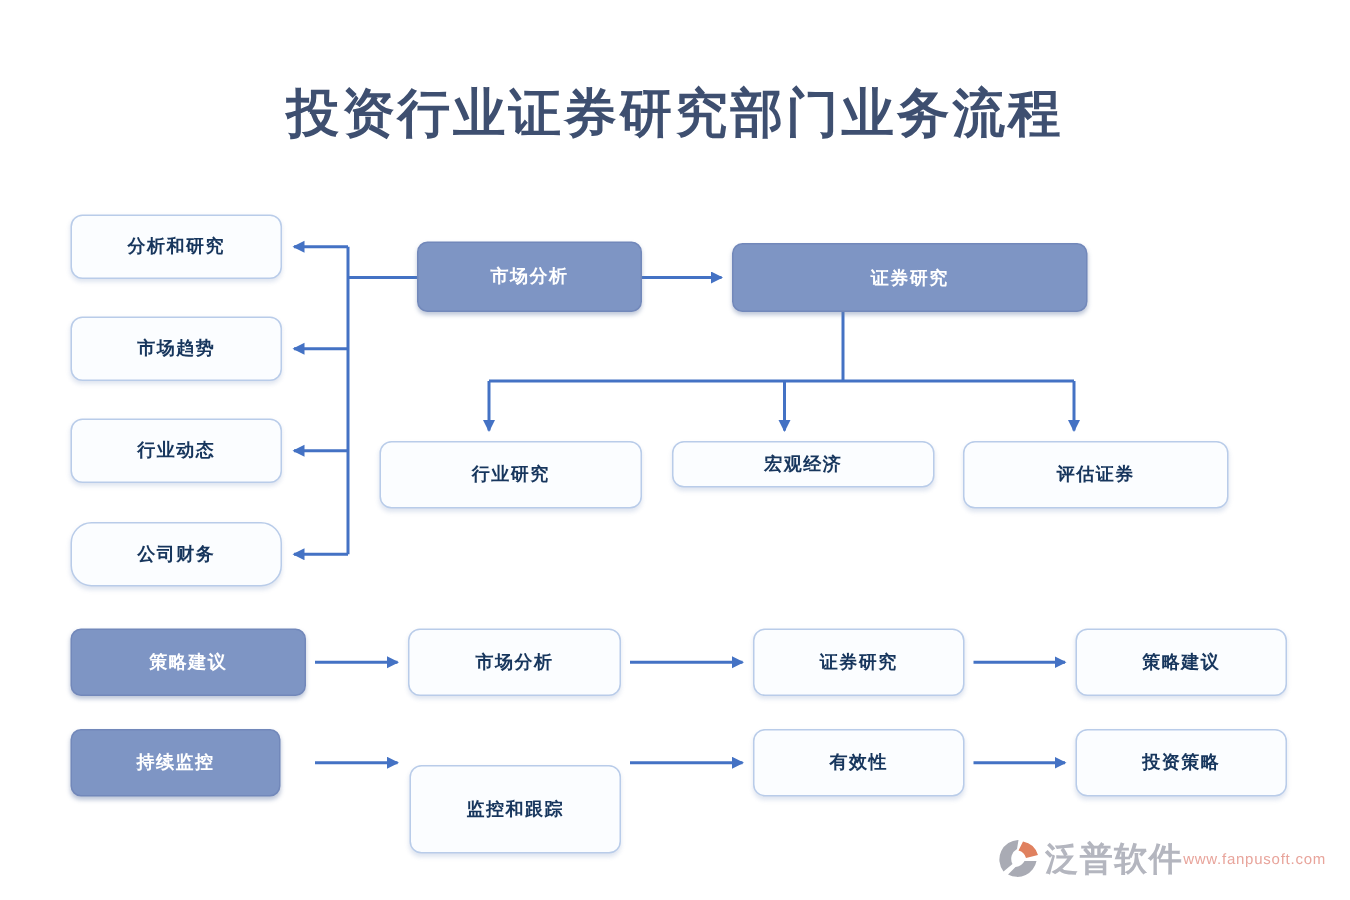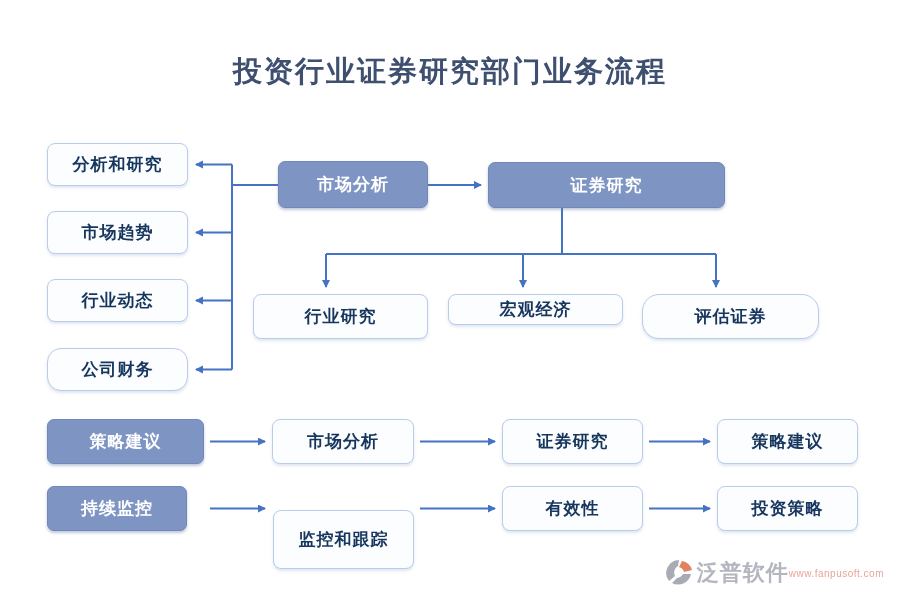--- a/index.html
+++ b/index.html
@@ -10,32 +10,32 @@
     overflow:hidden;
     font-family:"Liberation Sans","DejaVu Sans",sans-serif;
   }
   .page-title{
     position:absolute;
     left:0;top:52px;width:900px;
     margin:0;
     text-align:center;
     font-family:"DejaVu Serif","Liberation Serif",serif;
     font-weight:bold;
-    font-size:29px;
+    font-size:35px;
     letter-spacing:2px;
     color:var(--title-color,#3e4f70);
   }
   svg.connectors{position:absolute;left:0;top:0;z-index:1;}
   .box{
     position:absolute;
     z-index:2;
     display:flex;align-items:center;justify-content:center;
     box-sizing:border-box;
     font-weight:bold;
-    font-size:17px;
+    font-size:12px;
     letter-spacing:1px;
     text-align:center;
   }
   .box.blue{
     background:var(--node-blue,#7e95c4);
     border:1px solid var(--node-blue-border,#7288ba);
     border-radius:7px;
     color:#ffffff;
     box-shadow:0 2px 3px rgba(110,130,170,0.45);
   }
@@ -126,21 +126,21 @@
   <div class="box blue" style="left:488px;top:162px;width:237px;height:46px;">
     <span>证券研究</span>
   </div>
 
   <div class="box light" style="left:253px;top:294px;width:175px;height:45px;">
     <span>行业研究</span>
   </div>
   <div class="box light" style="left:448px;top:294px;width:175px;height:31px;">
     <span>宏观经济</span>
   </div>
-  <div class="box light" style="left:642px;top:294px;width:177px;height:45px;border-radius:17px;">
+  <div class="box light" style="left:642px;top:294px;width:177px;height:45px;">
     <span>评估证券</span>
   </div>
 
   <div class="box blue" style="left:47px;top:419px;width:157px;height:45px;">
     <span>策略建议</span>
   </div>
   <div class="box light" style="left:272px;top:419px;width:142px;height:45px;">
     <span>市场分析</span>
   </div>
   <div class="box light" style="left:502px;top:419px;width:141px;height:45px;">

